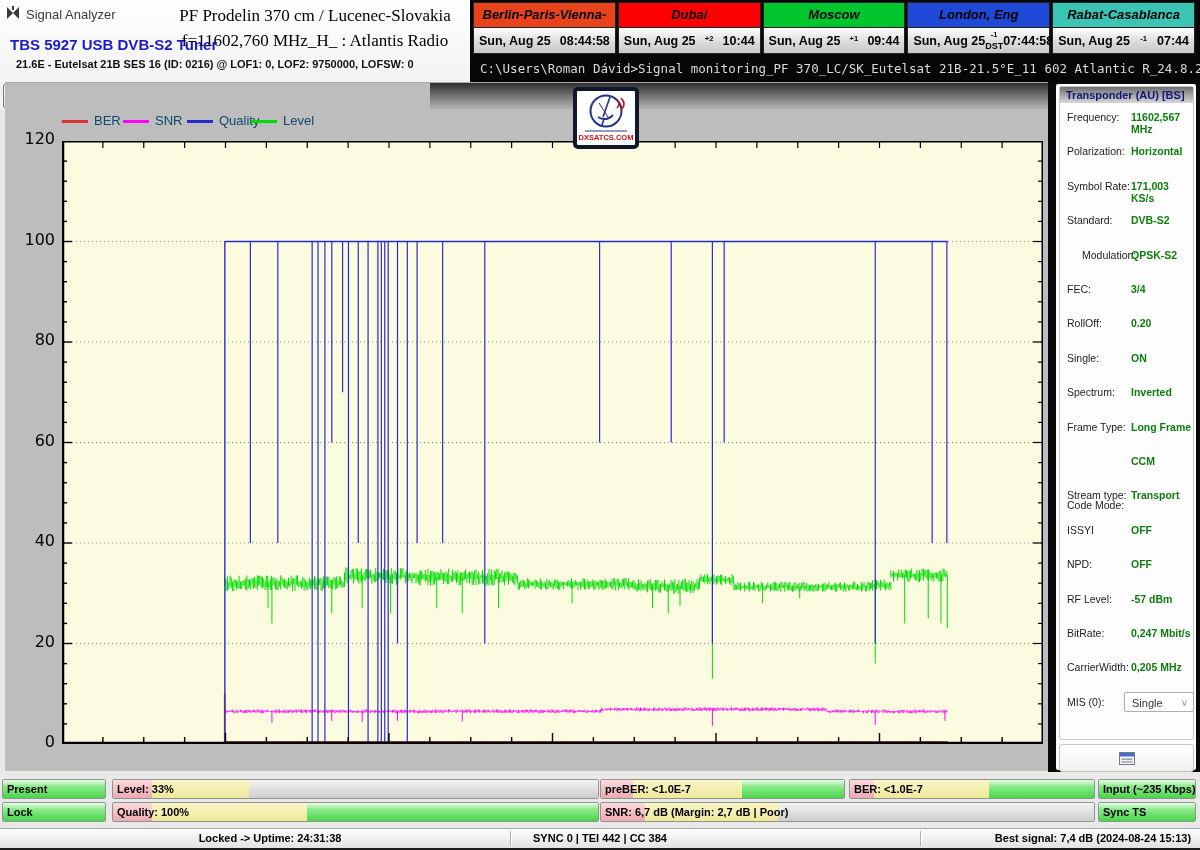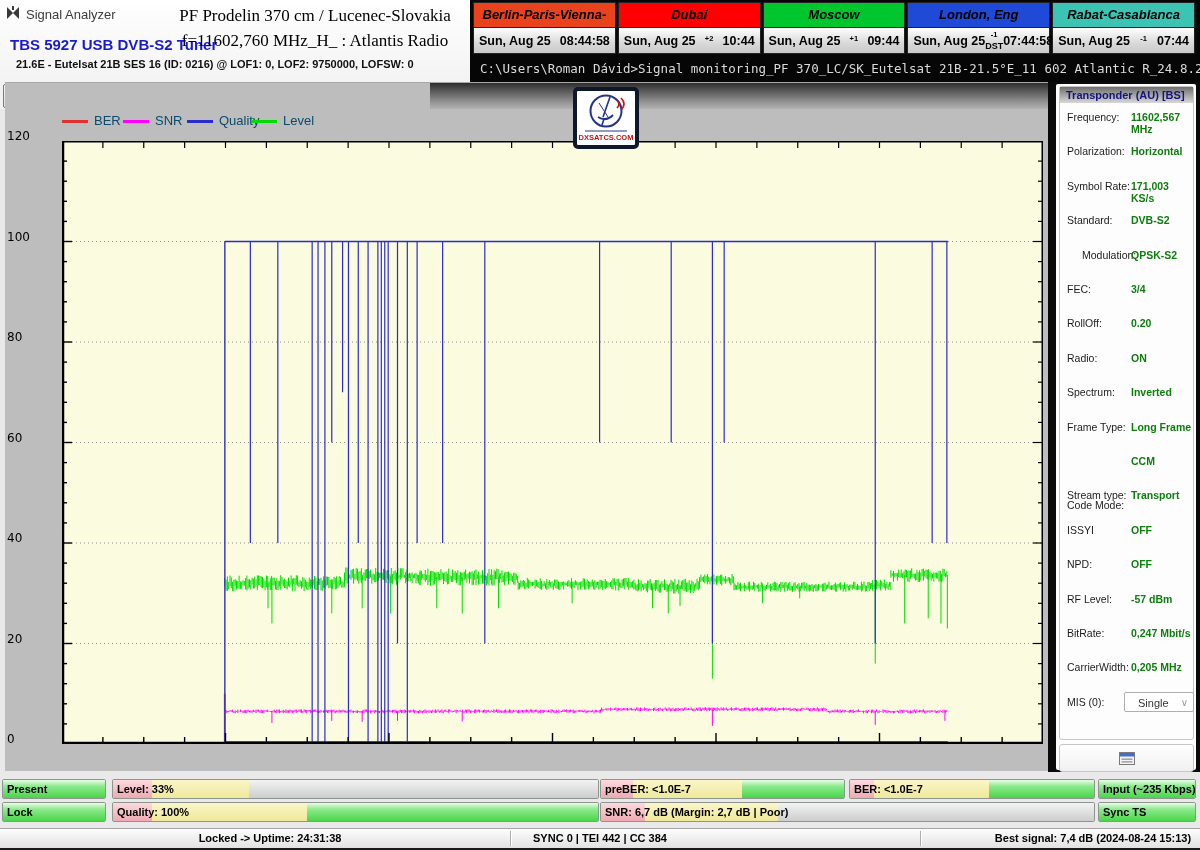--- a/index.html
+++ b/index.html
@@ -30,35 +30,35 @@
   .tabbtn{position:absolute;top:2px;height:22px;width:84px;font-size:11.5px;font-weight:bold;
           color:#000;background:linear-gradient(#f8f8f8,#dfdfdf);border:1px solid #7a7a7a;
           border-radius:2px;text-align:center;line-height:22px}
   .tabbtn.active{background:#ffffff;border:2px solid #3a3a3a;top:0;height:25px;line-height:25px}
   
   #chartpanel{left:5px;top:82px;width:1043px;height:688px;background:#bdbdbd;border-top:1px solid #a8a8a8}
   #topband{left:425px;top:0;width:618px;height:26px;background:linear-gradient(#2e2e2e,#8f8f8f 70%,#b3b3b3)}
   .legitem{position:absolute;top:30px;height:16px}
   .legdash{position:absolute;top:7px;width:26px;height:2.5px}
   .leglabel{position:absolute;left:32px;top:0;font-size:13px;color:#0c4a6e}
-  .ylab{position:absolute;width:48px;text-align:left;font-family:"DejaVu Sans",sans-serif;
-        font-size:12px;color:#000}
+  .ylab{position:absolute;width:48px;text-align:right;font-family:"DejaVu Sans",sans-serif;
+        font-size:16px;color:#000}
   #plot{left:57px;top:58px;width:981px;height:603px;background:#fbfbdf}
   
   #logo{left:568px;top:4px;width:58px;height:54px;background:#fff;border:4px solid #0f172a;border-radius:5px}
   
   #sidebarback{left:1048px;top:82px;width:152px;height:690px;background:#0a0a0a}
   #sidebar{left:1056px;top:84px;width:140px;height:686px;background:#fdfdfd;border-radius:2px}
   #groupbox{left:3px;top:2px;width:133px;height:652px;border:1px solid #c6c6c6;border-radius:3px;background:#fdfdfd}
   #grouphdr{left:0;top:0;width:100%;height:16px;background:linear-gradient(#6f6f6f,#d8d8d8);
             color:#14147a;font-size:11px;font-weight:bold;line-height:16px;padding-left:6px;box-sizing:border-box}
   .tprow-label{position:absolute;left:7px;font-size:10.5px;color:#1c1c1c}
   .tprow-value{position:absolute;left:71px;font-size:10.5px;font-weight:bold;color:#0e7d0e}
   #mis-select{position:absolute;left:64px;width:70px;height:20px;background:#fff;border:1px solid #aeaeae;
-              border-radius:2px;font-size:11px;color:#333;line-height:20px;padding-left:13px;box-sizing:border-box}
+              border-radius:2px;font-size:11px;color:#333;line-height:20px;padding-left:7px;box-sizing:border-box}
   #mis-chev{position:absolute;right:5px;top:0;color:#9a9a9a;font-size:10px}
   #sidebtn{left:3px;top:660px;width:133px;height:26px;background:linear-gradient(#ffffff,#f0f0f0);
            border:1px solid #c6c6c6;border-radius:3px;display:flex;align-items:center;justify-content:center}
   
   .sigbar{position:absolute;height:18px;border:1px solid #8e958e;border-radius:2px;overflow:hidden;
           box-shadow:inset 0 1px 0 rgba(255,255,255,.6)}
   .sigfill{position:absolute;top:0;bottom:0}
   .f-green{background:linear-gradient(#eafce8,#8cea8c 35%,#49d549)}
   .f-pink{background:linear-gradient(#fbdade,#efa9b2)}
   .f-yellow{background:linear-gradient(#faf6c8,#efe89a)}
@@ -379,21 +379,21 @@
         <div class="tprow-label" style="top: 92.8px;">Symbol Rate:</div>
         <div class="tprow-value" style="top: 92.8px;">171,003 KS/s</div>
         <div class="tprow-label" style="top: 127.2px;">Standard:</div>
         <div class="tprow-value" style="top: 127.2px;">DVB-S2</div>
         <div class="tprow-label" style="top: 161.6px; margin-left: 15px;">Modulation:</div>
         <div class="tprow-value" style="top: 161.6px;">QPSK-S2</div>
         <div class="tprow-label" style="top: 196px;">FEC:</div>
         <div class="tprow-value" style="top: 196px;">3/4</div>
         <div class="tprow-label" style="top: 230.4px;">RollOff:</div>
         <div class="tprow-value" style="top: 230.4px;">0.20</div>
-        <div class="tprow-label" style="top: 264.8px;">Radio:</div>
+        <div class="tprow-label" style="top: 264.8px;">Single:</div>
         <div class="tprow-value" style="top: 264.8px;">ON</div>
         <div class="tprow-label" style="top: 299.2px;">Spectrum:</div>
         <div class="tprow-value" style="top: 299.2px;">Inverted</div>
         <div class="tprow-label" style="top: 333.6px;">Frame Type:</div>
         <div class="tprow-value" style="top: 333.6px;">Long Frame</div>
         <div class="tprow-label" style="top: 372px; margin-top: 40px;">Code Mode:</div>
         <div class="tprow-value" style="top: 368px;">CCM</div>
         <div class="tprow-label" style="top: 402.4px;">Stream type:</div>
         <div class="tprow-value" style="top: 402.4px;">Transport</div>
         <div class="tprow-label" style="top: 436.8px;">ISSYI</div>

